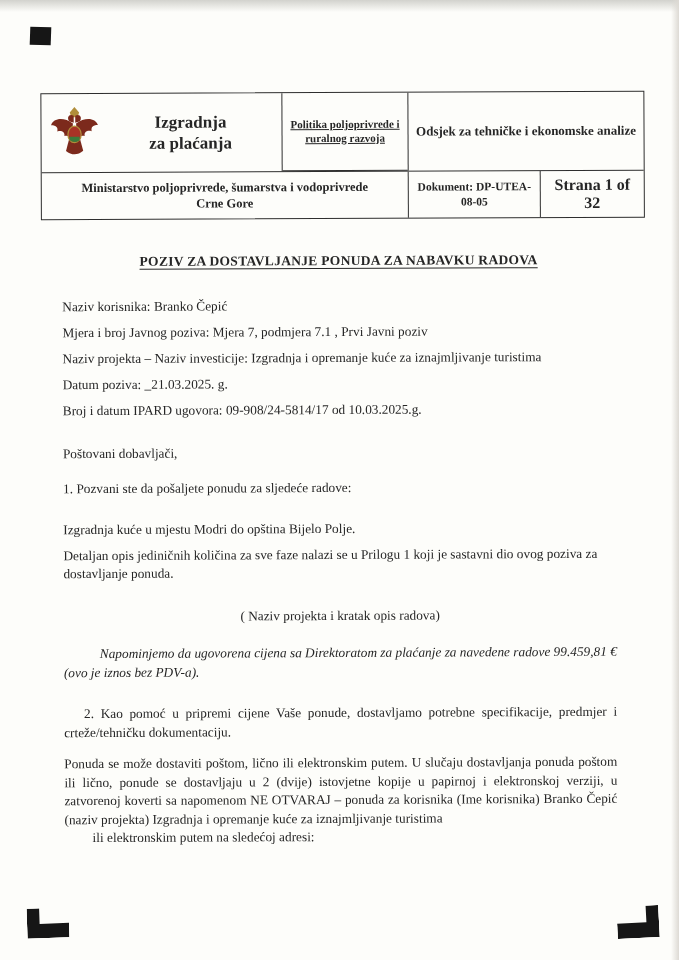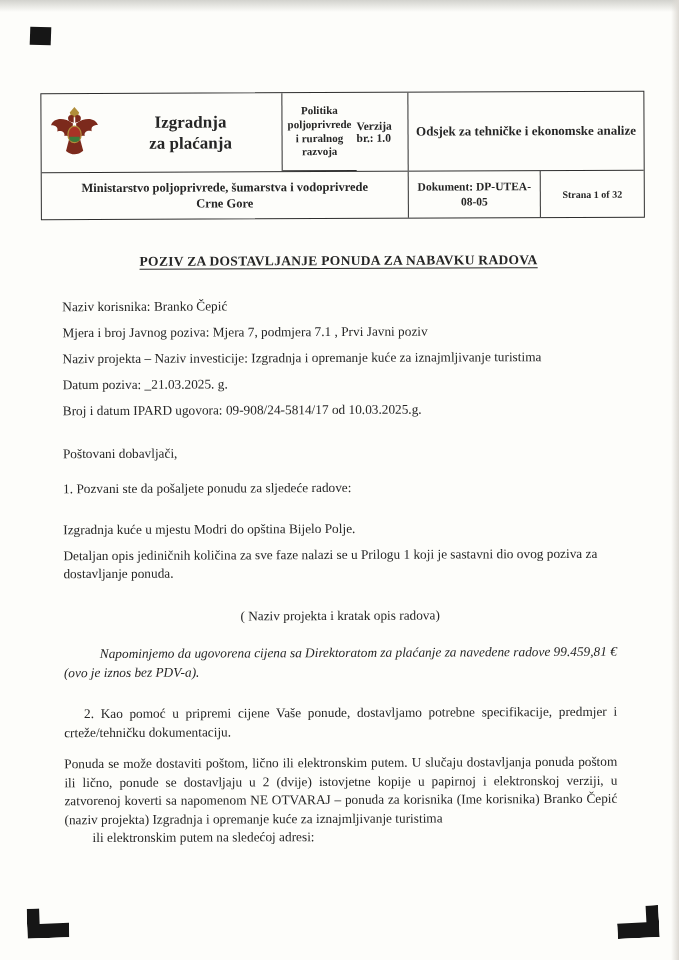--- a/index.html
+++ b/index.html
@@ -51,28 +51,28 @@
   .hdr-row1 { display: grid; grid-template-columns: 240px 126px 1fr; height: 78px; }
   .hdr-row2 { display: grid; grid-template-columns: 366px 132px 1fr; border-top: 1.6px solid #2e2e2e; min-height: 46px; }
   .hdr-cell { display: flex; align-items: center; justify-content: center; text-align: center; padding: 3px 6px; box-sizing: border-box; }
   .bl { border-left: 1.6px solid #2e2e2e; }
   .cell-directorate { display: flex; align-items: center; gap: 8px; padding: 4px 8px; box-sizing: border-box; }
   .cell-directorate .logo-wrap { flex: 0 0 auto; display: flex; align-items: center; }
   .directorate-title {
     flex: 1; text-align: center; font-size: 17px; line-height: 1.25;
     white-space: pre-line; font-weight: bold;
   }
-  .cell-policy-stack { display: flex; flex-direction: row; }
+  .cell-policy-stack { display: flex; flex-direction: column; text-decoration: underline; }
   .policy-top { flex: 1.2; display: flex; align-items: center; justify-content: center; text-align: center;
     font-size: 11px; line-height: 1.25; padding: 3px 5px; border-bottom: 1.4px solid #2e2e2e; box-sizing: border-box; }
   .policy-bottom { flex: 1; display: flex; align-items: center; justify-content: center; font-size: 11.5px; }
   .cell-department { font-size: 13px; line-height: 1.35; }
   .cell-ministry { font-size: 12.5px; line-height: 1.3; padding: 4px 26px; }
   .cell-document { font-size: 11.5px; line-height: 1.3; }
-  .cell-page { font-size: 10px; }
+  .cell-page { font-size: 16px; }
 
   
   .doc-body { padding: 0 63px; font-size: 13.3px; line-height: 18.5px; }
   .doc-title {
     text-align: center; font-weight: bold; font-size: 13.5px;
     letter-spacing: 0.3px; margin-top: 33px;
     text-decoration: underline;
     text-underline-offset: 3px;
   }
   .fields { margin-top: 26px; }
@@ -115,21 +115,20 @@
               </g>
               <ellipse cx="32" cy="37" rx="8.5" ry="10.5" fill="#a93226" stroke="#b08d3a" stroke-width="1.6"></ellipse>
               <path d="M25.5 40 h13 v4 c-4 3.4 -9 3.4 -13 0 z" fill="#3d7a3a"></path>
             </svg>
           </span>
           <div class="directorate-title">Izgradnja
 za plaćanja</div>
         </div>
         <div class="cell-policy-stack bl">
           <div class="policy-top">Politika poljoprivrede i ruralnog razvoja</div>
-          <div class="policy-bottom">Verzija br.: 1.0</div>
         </div>
         <div class="hdr-cell cell-department bl">Odsjek za tehničke i ekonomske analize</div>
       </div>
       <div class="hdr-row2">
         <div class="hdr-cell cell-ministry">Ministarstvo poljoprivrede, šumarstva i vodoprivrede Crne Gore</div>
         <div class="hdr-cell cell-document bl">Dokument: DP-UTEA-08-05</div>
         <div class="hdr-cell cell-page bl">Strana 1 of 32</div>
       </div>
     </div>
 

